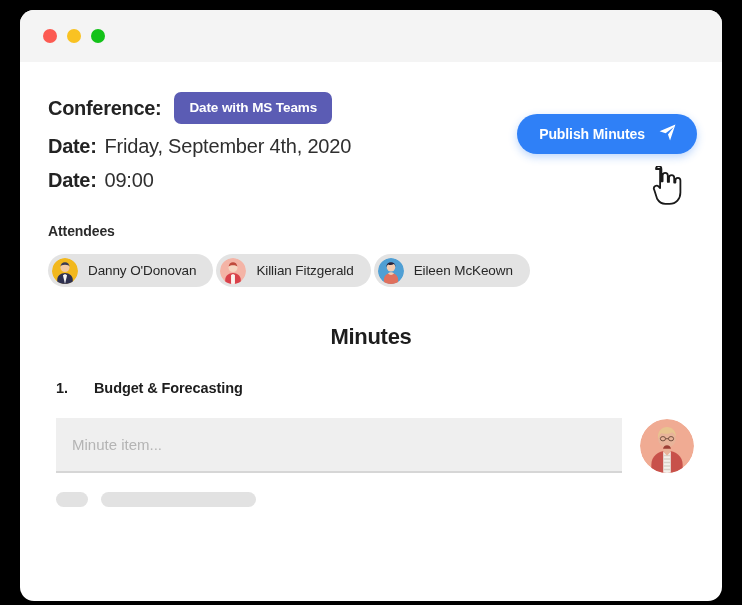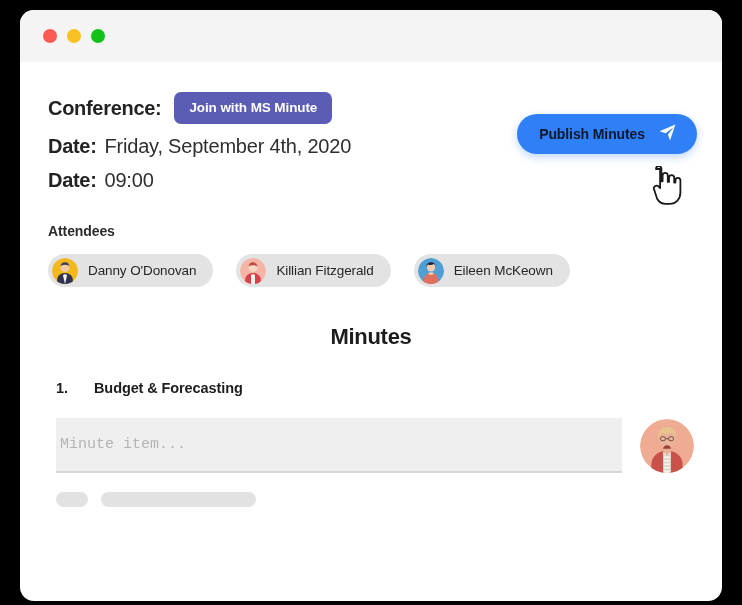--- a/index.html
+++ b/index.html
@@ -87,21 +87,21 @@
     cursor: pointer;
     letter-spacing: -0.1px;
   }
 
   
   .publish-btn {
     position: absolute;
     right: 25px;
     top: 52px;
     background: #2f80f7;
-    color: #0f172a;
+    color: #ffffff;
     border: none;
     border-radius: 22px;
     height: 40px;
     padding: 0 20px 0 22px;
     display: flex;
     align-items: center;
     gap: 13px;
     cursor: pointer;
     font-family: "Liberation Sans", sans-serif;
     font-size: 14px;
@@ -121,21 +121,21 @@
   
   .attendees-title {
     margin-top: 31px;
     font-size: 14px;
     font-weight: bold;
     color: #2b2b2b;
     letter-spacing: -0.1px;
   }
   .chips {
     display: flex;
-    gap: 23px;
+    gap: 3px;
     margin-top: 15px;
   }
   .chip {
     display: flex;
     align-items: center;
     background: #e3e3e3;
     border-radius: 17px;
     height: 33px;
     padding: 0 17px 0 4px;
     cursor: pointer;
@@ -189,24 +189,24 @@
     margin-top: 22px;
     padding-left: 8px;
     gap: 18px;
   }
   .minute-input {
     flex: 1;
     height: 55px;
     background: #efefef;
     border: none;
     border-bottom: 2px solid #d6d6d6;
-    font-family: Liberation Mono, monospace;
+    font-family: Liberation Sans, sans-serif;
     font-size: 15px;
     color: #3a3a3a;
-    padding: 0 4px;
+    padding: 0 16px;
     box-sizing: border-box;
     outline: none;
   }
   .minute-input::placeholder { color: #b4b4b4; }
 
   .composer-avatar {
     width: 54px;
     height: 54px;
     border-radius: 50%;
     flex: none;
@@ -242,21 +242,21 @@
   <div class="titlebar">
     <div class="dot red"></div>
     <div class="dot yellow"></div>
     <div class="dot green"></div>
   </div>
 
   <div class="content">
 
     <div class="meta-row">
       <span class="meta-label">Conference:</span>
-      <button class="teams-btn">Join with MS Minute</button>
+      <button class="teams-btn">Date with MS Teams</button>
     </div>
 
     <div class="meta-row">
       <span class="meta-label">Date:</span>
       <span class="meta-value">Friday, September 4th, 2020</span>
     </div>
 
     <div class="meta-row">
       <span class="meta-label">Date:</span>
       <span class="meta-value">09:00</span>

